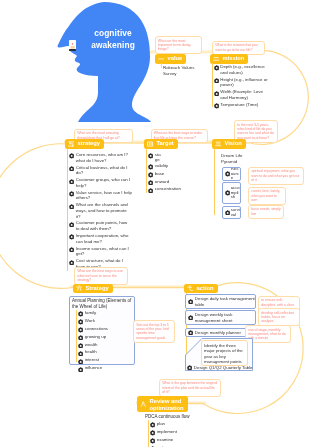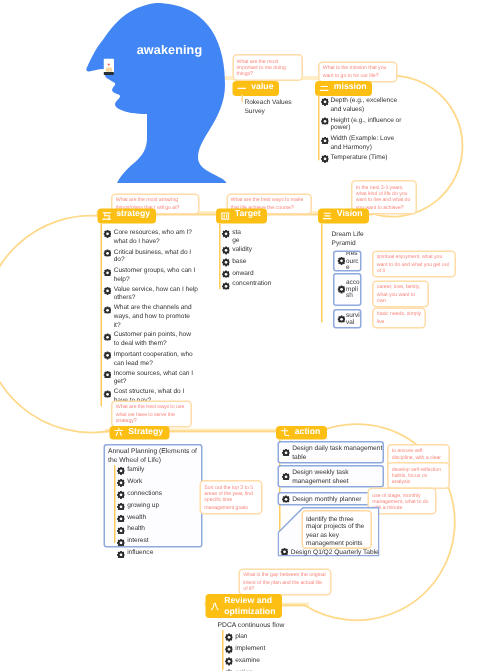--- a/index.html
+++ b/index.html
@@ -99,20 +99,21 @@
         C132,110 136,113 142,116 C148,119 150,120 151,122
         L78,122 C80,118 84,113 89,109 C95,104 98,99 98,92
         L98,76 C90,76 84,75 80,73 C76,71 76,69 78,67
         C80,65 81,64 79,63 C76,62 74,61 75,59 C76,57 78,56 76,55
         C73,53 70,52 70,50 C70,48.5 71,47.5 70,46.5
         C68.6,45 63,47.2 59.5,47.6 C57.4,47.8 57,46.4 58.4,44
         C61,38.5 64,32 69,26 C76,16 85,4.5 104,2 Z"></path>
     </svg>
   </div>
   <div class="head-title">
+    <div>cognitive</div>
     <div>awakening</div>
   </div>
   <div class="phone-ic">
     <svg width="7" height="11" viewBox="0 0 14 22">
       <rect x="0" y="0" width="14" height="22" rx="1.6" fill="#ffffff"></rect>
       <rect x="0" y="18" width="14" height="4" rx="1" fill="#263238"></rect>
       <path d="M7 6.2 L8.6 8 L7 9.6 L5.4 8 Z" fill="#f4554a"></path>
       <path d="M4.6 12 h5.6 a1.4 1.4 0 0 1 1.4 1.4 v4.2 h-8.4 v-3.4 a2.2 2.2 0 0 1 1.4 -2.2 z" fill="#fad7a0"></path>
     </svg>
   </div>

